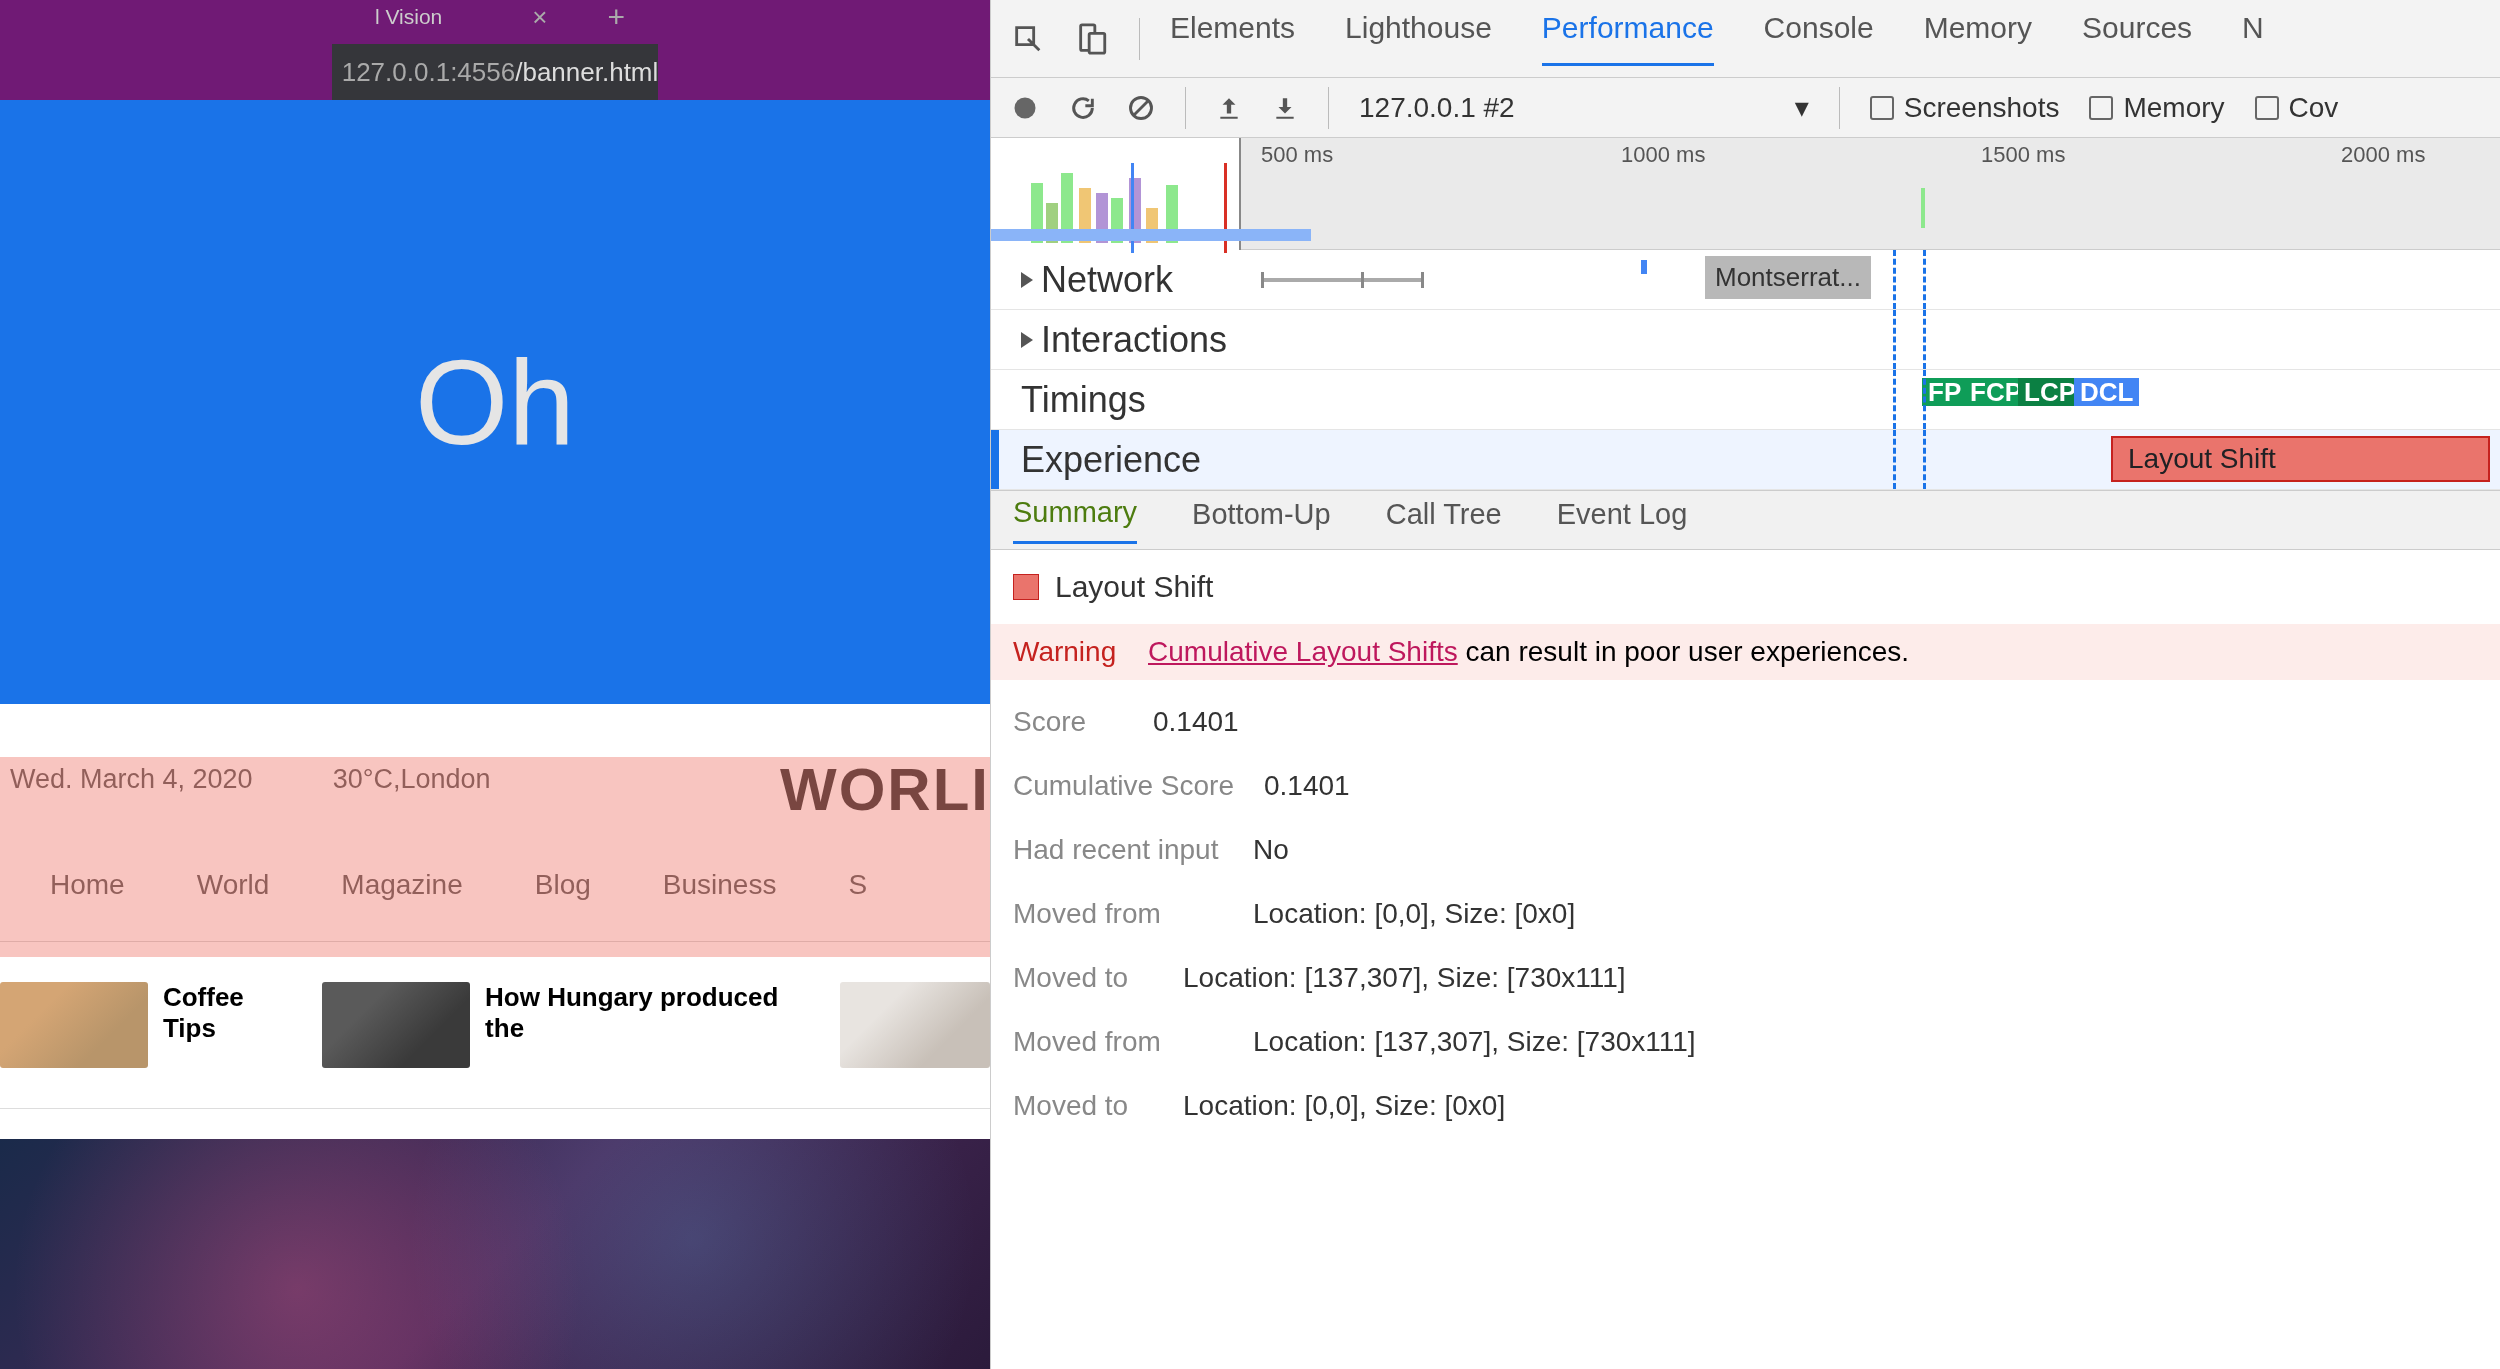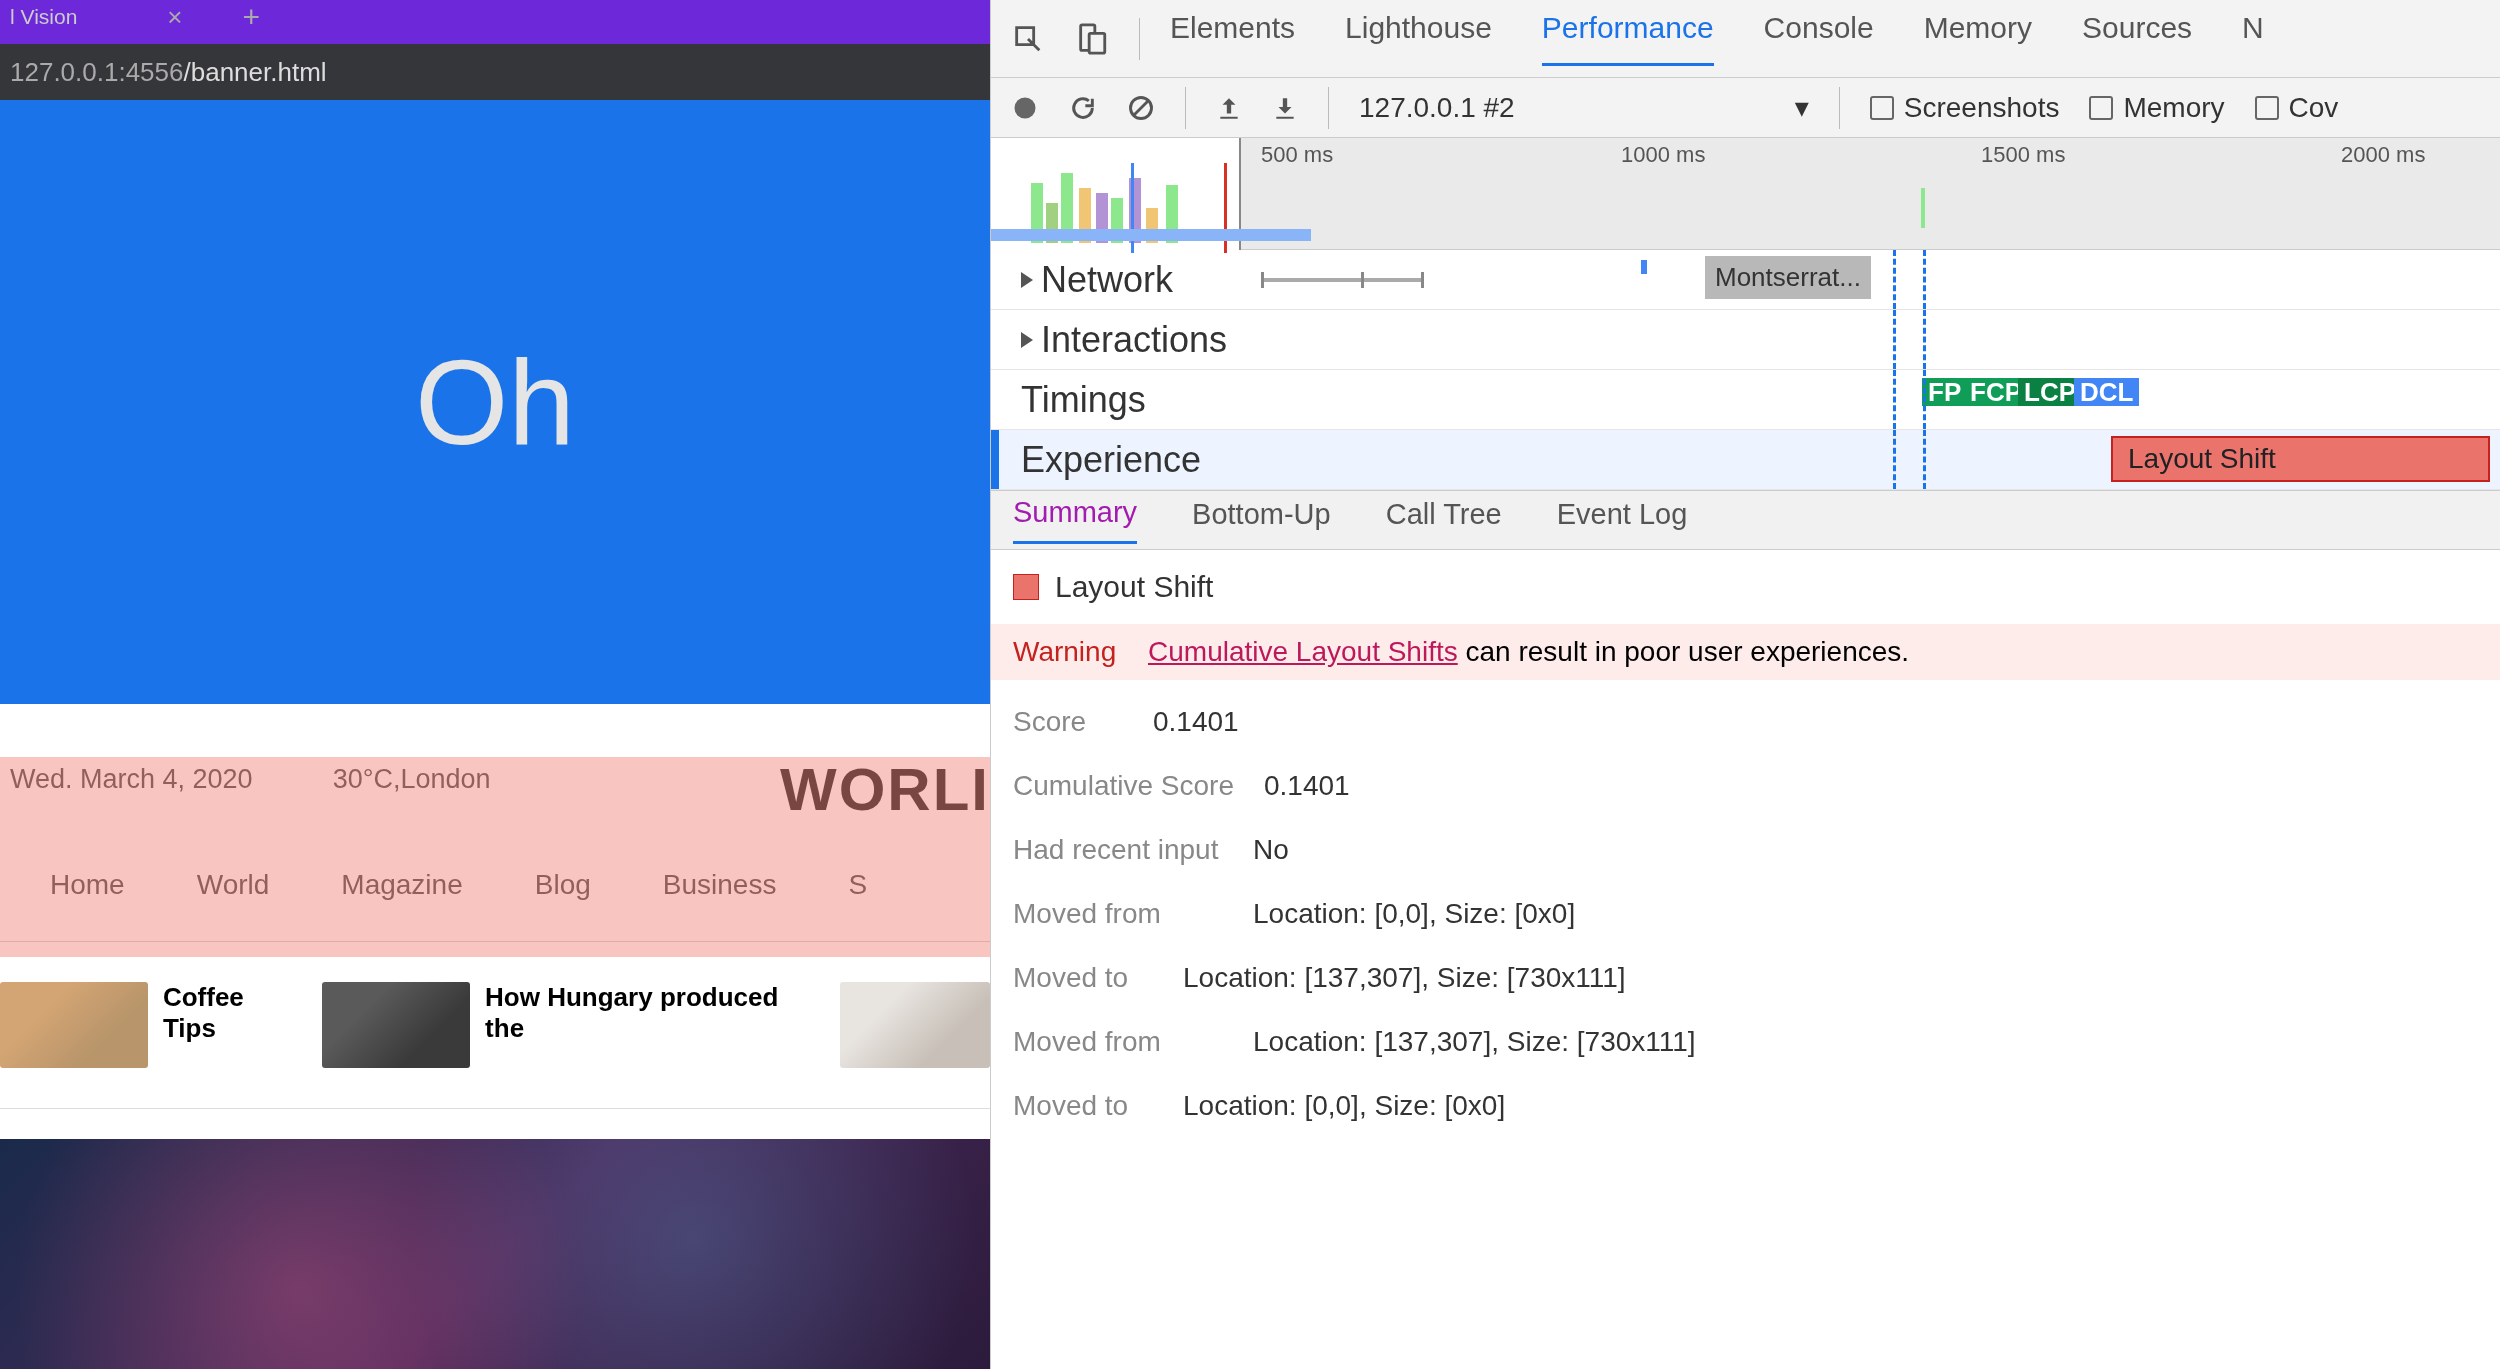--- a/index.html
+++ b/index.html
@@ -1,20 +1,20 @@
 <!DOCTYPE html>
 <html><head>
   <meta charset="utf-8">
   <style>
     * { margin: 0; padding: 0; box-sizing: border-box; font-family: -apple-system, BlinkMacSystemFont, 'Segoe UI', sans-serif; }
     body { width: 2500px; height: 1369px; overflow: hidden; background: #fff; display: flex; }
 
     
     .browser-side { width: 990px; height: 100%; display: flex; flex-direction: column; }
-    .browser-chrome { background: #6d28d9; height: 100px; display: flex; flex-direction: column; }
+    .browser-chrome { background: #701a75; height: 100px; display: flex; flex-direction: column; align-items: center; }
     .tab-bar { height: 34px; display: flex; align-items: center; padding-left: 0; position: relative; }
     .tab { color: #ccc; font-size: 21px; padding: 0 20px 0 10px; display: flex; align-items: center; height: 100%; }
     .tab-close { color: #aaa; margin-left: 90px; font-size: 26px; cursor: pointer; }
     .new-tab { color: #aaa; font-size: 30px; margin-left: 40px; cursor: pointer; }
     .url-bar { height: 56px; display: flex; align-items: center; padding-left: 10px; background: #35363a; margin-top: 10px; }
     .url-text { color: #aaa; font-size: 26px; }
     .url-path { color: #ddd; }
 
     .site { flex: 1; background: #fff; overflow: hidden; }
     .banner { height: 604px; background: #1a73e8; display: flex; align-items: center; justify-content: center; color: #e5e5e5; font-size: 120px; font-weight: 400; }
@@ -74,21 +74,21 @@
     .net-label-box { position: absolute; left: 454px; top: 6px; background: #b8b8b8; color: #333; font-size: 26px; padding: 6px 10px; }
     .playhead-dash { position: absolute; top: 0; width: 0; height: 100%; border-left: 3px dashed #1a73e8; }
     .timing-badge { position: absolute; top: 8px; height: 28px; color: #fff; font-size: 26px; font-weight: 700; display: flex; align-items: center; padding: 0 6px; margin-left: 25px; }
     .fp { background: #0f9d58; } .fcp { background: #0f9d58; } .lcp { background: #0b8043; } .dcl { background: #4285f4; }
     .exp-badge { position: absolute; left: 860px; top: 6px; right: 10px; height: 46px; background: #ea746c; border: 2px solid #c5221f; color: #202124; font-size: 28px; display: flex; align-items: center; padding-left: 15px; }
     .exp-selected { background: #eef4ff; }
     .exp-marker { position: absolute; left: 0; top: 0; width: 8px; height: 100%; background: #1a73e8; }
 
     .dt-bottom-tabs { height: 60px; background: #f1f1f1; border-top: 1px solid #ccc; border-bottom: 1px solid #ccc; display: flex; align-items: center; gap: 55px; padding-left: 22px; font-size: 29px; color: #555; }
     .dt-btab { cursor: pointer; padding-bottom: 12px; }
-    .dt-btab.active { color: #a21caf; border-bottom: 3px solid #1a73e8; }
+    .dt-btab.active { color: #4d7c0f; border-bottom: 3px solid #1a73e8; }
 
     .dt-summary { padding: 20px 22px; }
     .sum-header { display: flex; align-items: center; gap: 16px; font-size: 30px; color: #333; margin-bottom: 20px; }
     .sum-swatch { width: 26px; height: 26px; background: #ea746c; border: 1px solid #c5221f; }
     .sum-warning { background: #fdecea; padding: 12px 0 12px 0; margin: 0 -22px 26px -22px; font-size: 28px; }
     .sum-warning-inner { padding-left: 22px; }
     .warn-label { color: #c5221f; font-weight: 500; margin-right: 24px; }
     .warn-link { color: #be185d; text-decoration: underline; cursor: pointer; }
     .sum-row { display: flex; gap: 30px; font-size: 28px; margin-bottom: 32px; }
     .sum-key { color: #888; min-width: 210px; }

